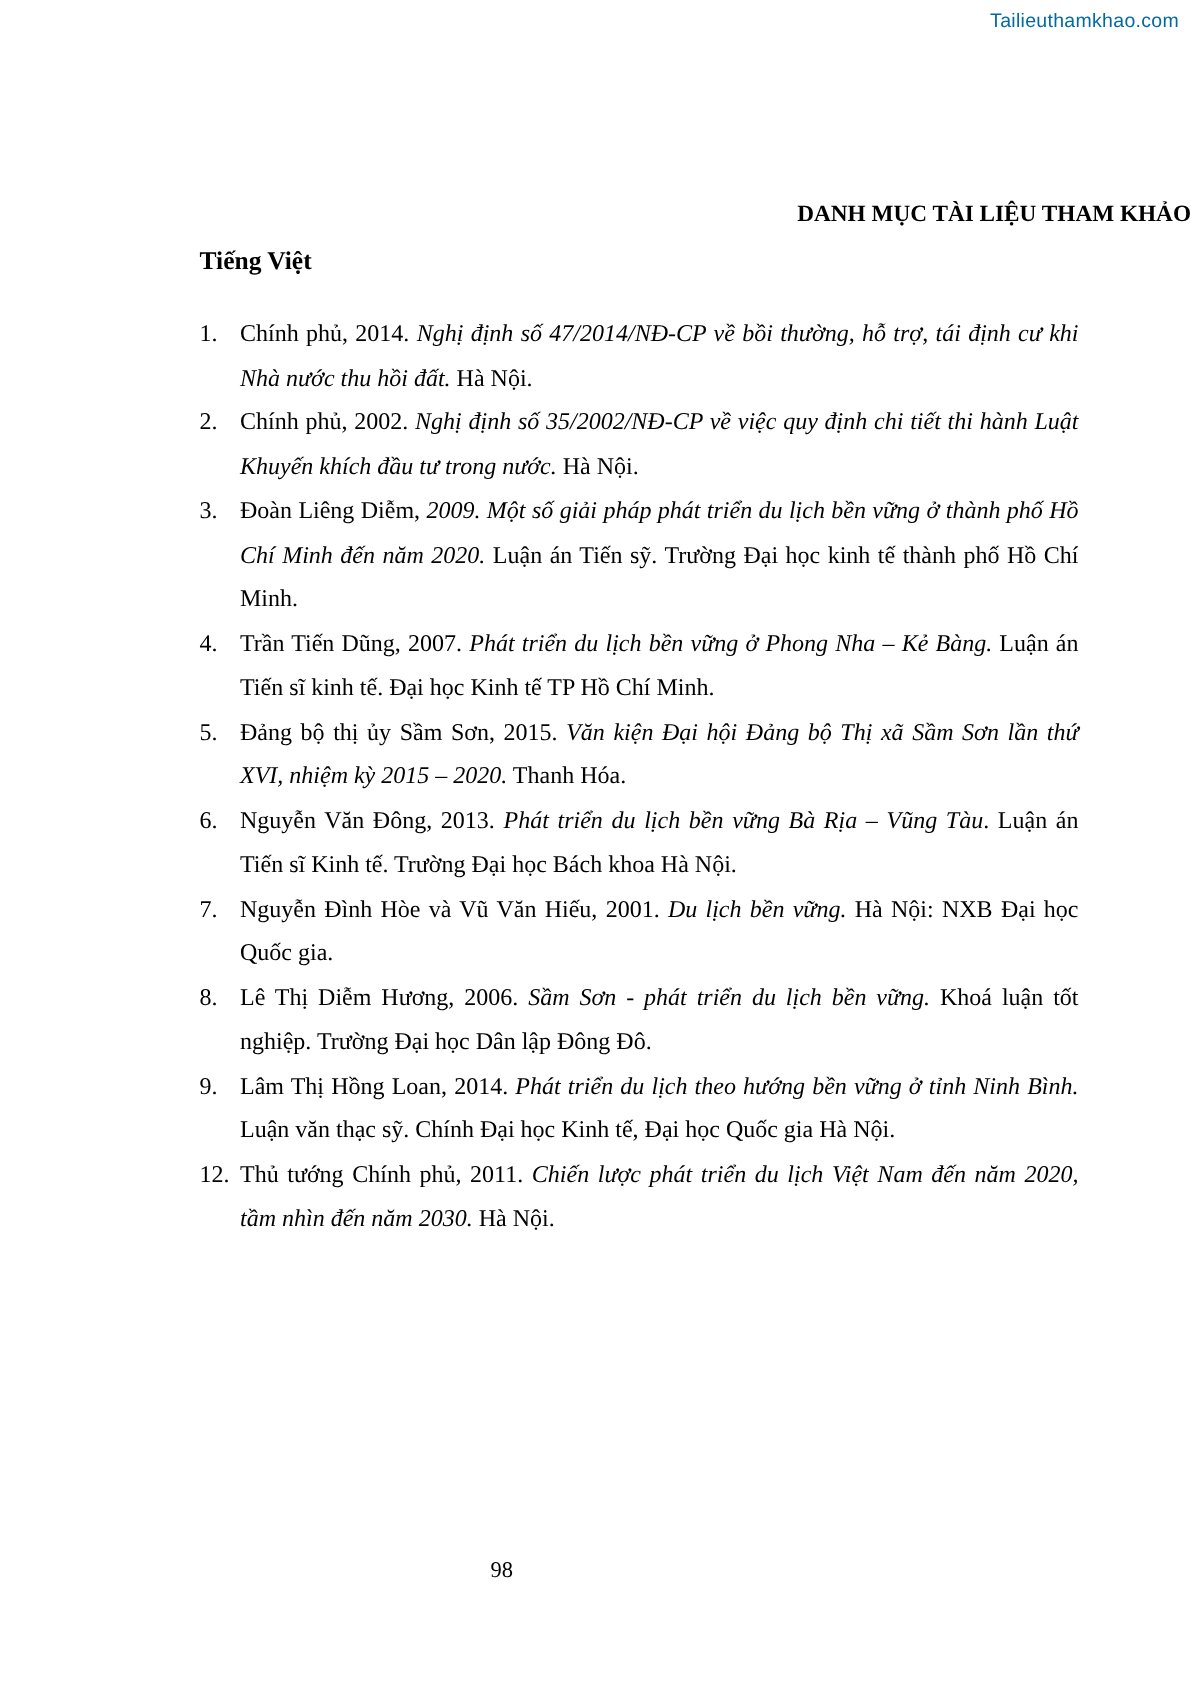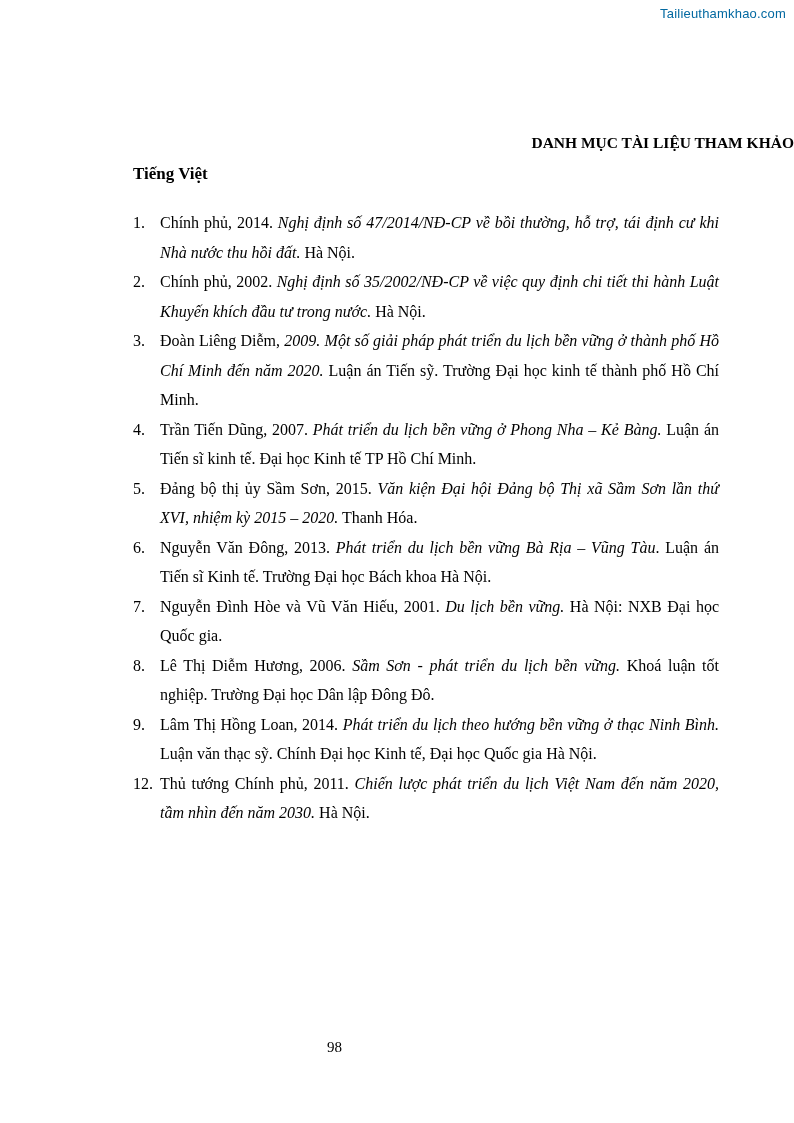--- a/index.html
+++ b/index.html
@@ -61,20 +61,20 @@
   <div class="ref-item">
     <span class="ref-num">6.</span><span>Nguyễn Văn Đông, 2013. </span><span class="ref-title">Phát triển du lịch bền vững Bà Rịa – Vũng Tàu</span><span>. Luận án Tiến sĩ Kinh tế. Trường Đại học Bách khoa Hà Nội.</span>
   </div>
   <div class="ref-item">
     <span class="ref-num">7.</span><span>Nguyễn Đình Hòe và Vũ Văn Hiếu, 2001. </span><span class="ref-title">Du lịch bền vững.</span><span> Hà Nội: NXB Đại học Quốc gia.</span>
   </div>
   <div class="ref-item">
     <span class="ref-num">8.</span><span>Lê Thị Diễm Hương, 2006. </span><span class="ref-title">Sầm Sơn - phát triển du lịch bền vững.</span><span> Khoá luận tốt nghiệp. Trường Đại học Dân lập Đông Đô.</span>
   </div>
   <div class="ref-item">
-    <span class="ref-num">9.</span><span>Lâm Thị Hồng Loan, 2014. </span><span class="ref-title">Phát triển du lịch theo hướng bền vững ở thạc Ninh Bình.</span><span> Luận văn thạc sỹ. Chính Đại học Kinh tế, Đại học Quốc gia Hà Nội.</span>
+    <span class="ref-num">9.</span><span>Lâm Thị Hồng Loan, 2014. </span><span class="ref-title">Phát triển du lịch theo hướng bền vững ở tỉnh Ninh Bình.</span><span> Luận văn thạc sỹ. Chính Đại học Kinh tế, Đại học Quốc gia Hà Nội.</span>
   </div>
   <div class="ref-item">
     <span class="ref-num">12.</span><span>Thủ tướng Chính phủ, 2011. </span><span class="ref-title">Chiến lược phát triển du lịch Việt Nam đến năm 2020, tầm nhìn đến năm 2030.</span><span> Hà Nội.</span>
   </div>
 </div>
 
 <div class="page-number">98</div>
 
 </body></html>

